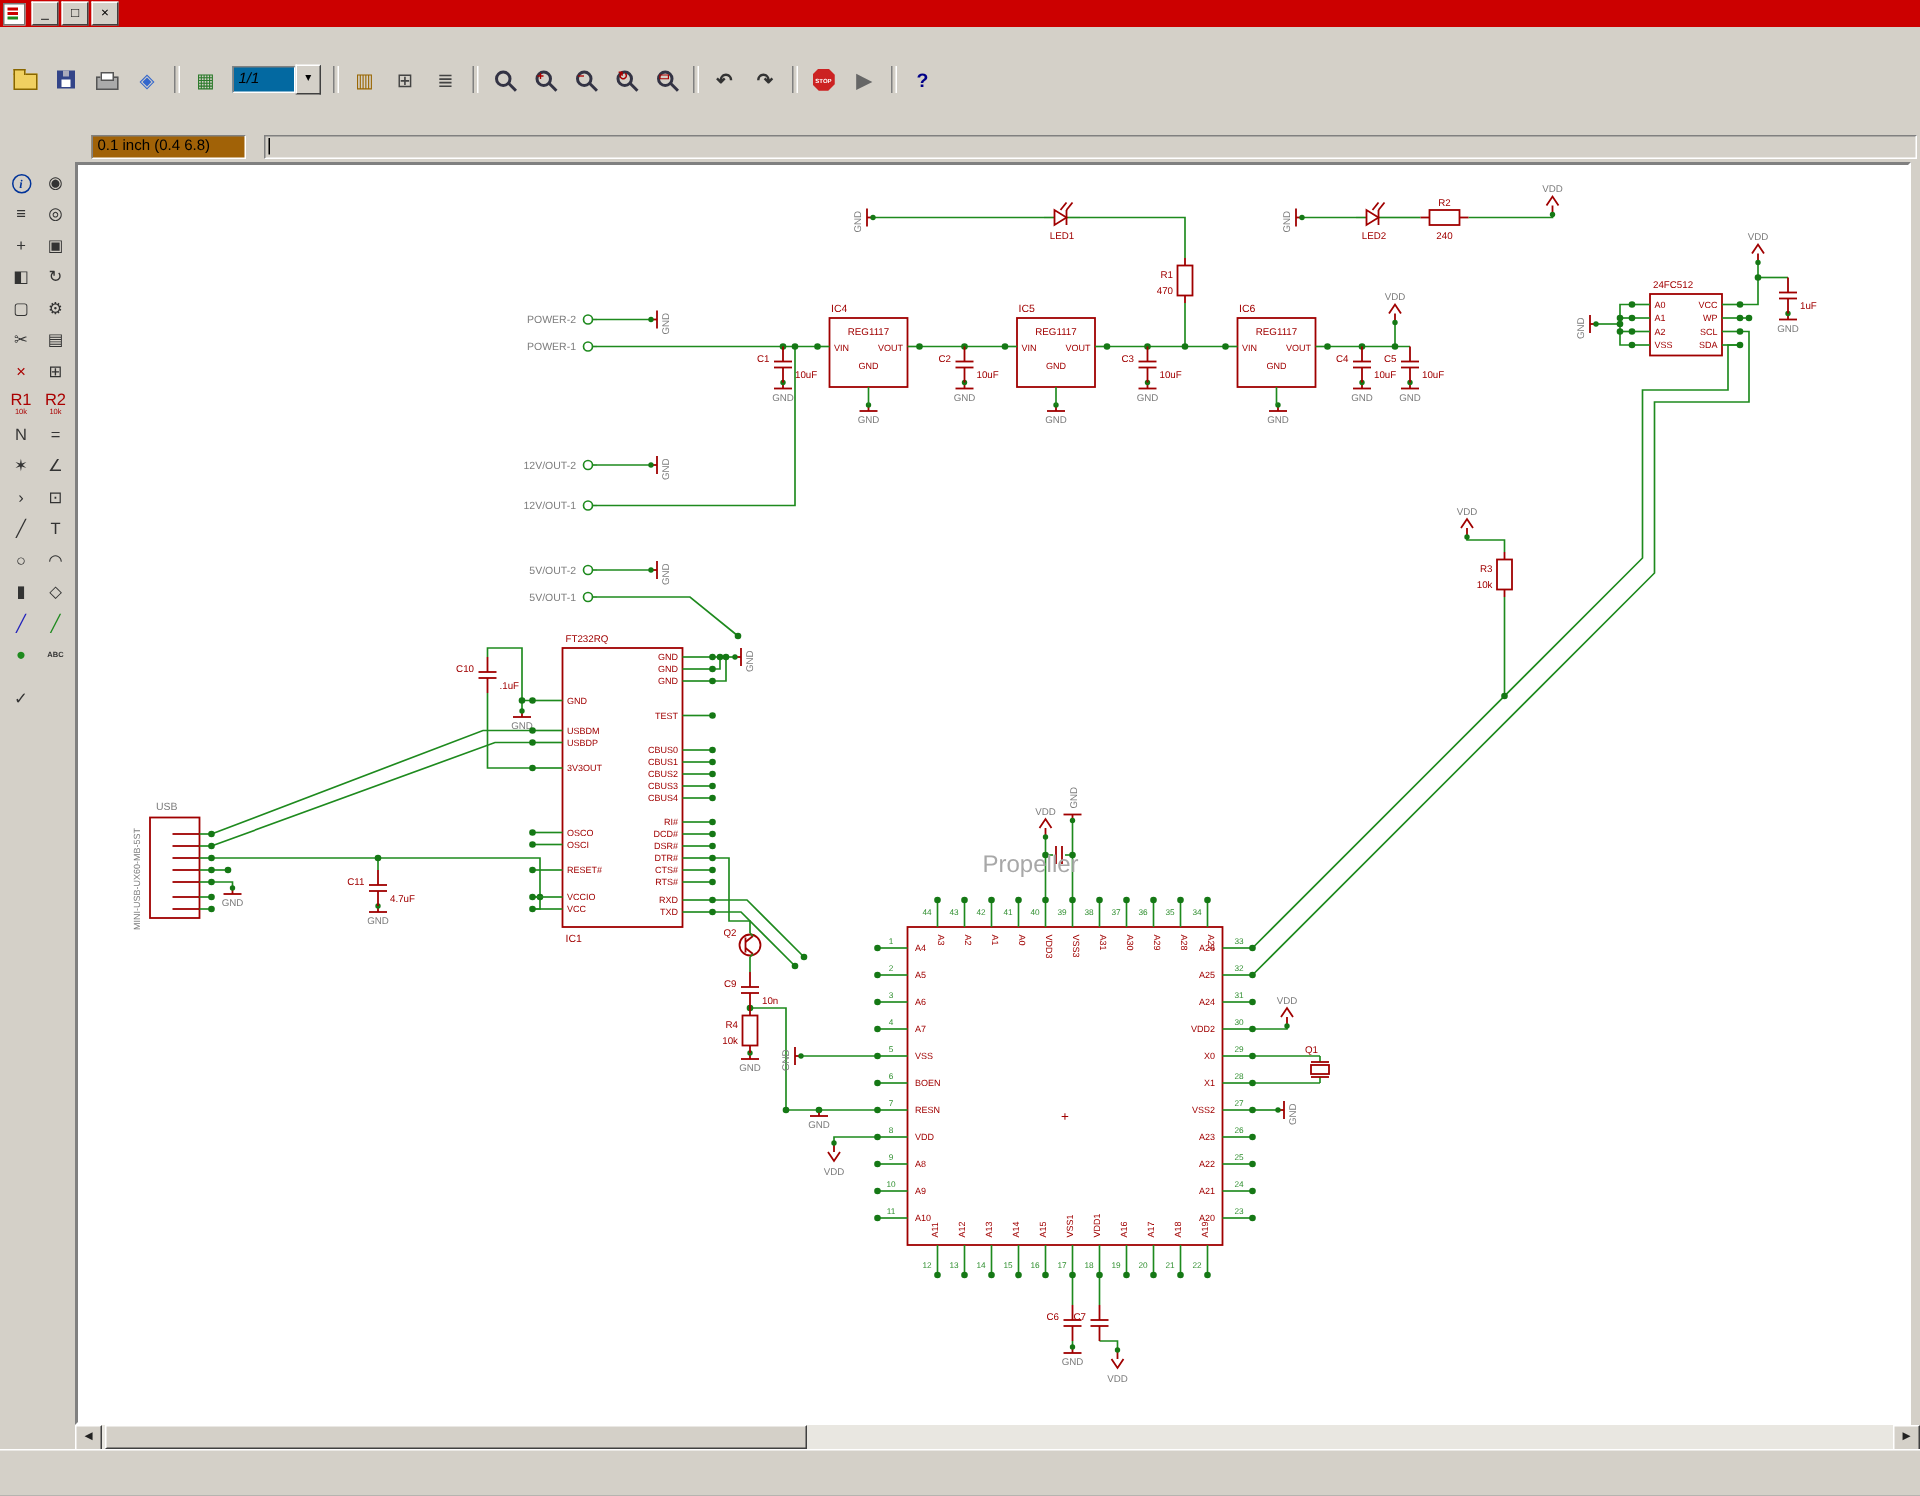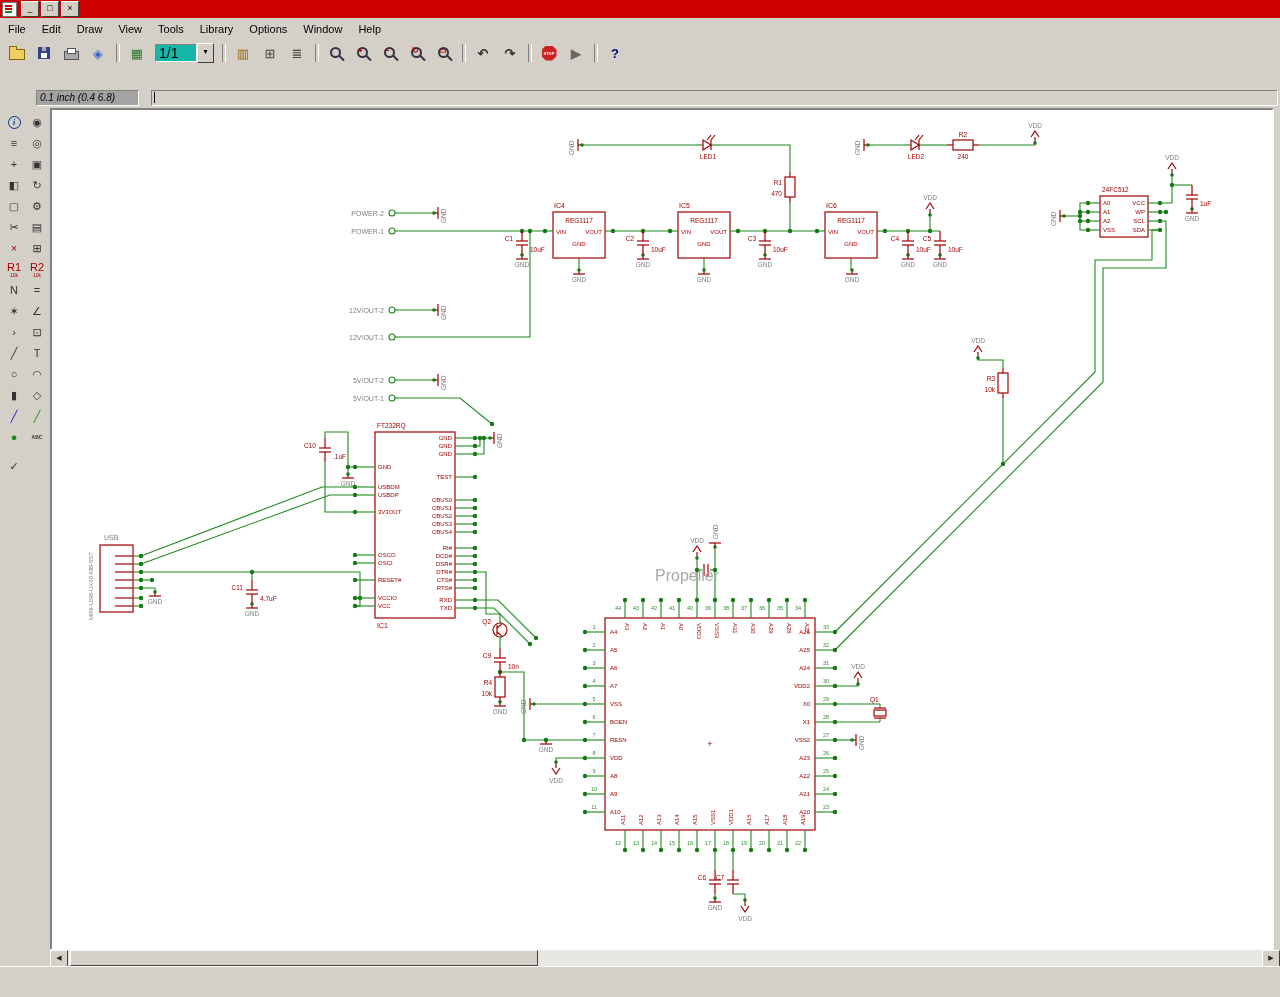--- a/index.html
+++ b/index.html
@@ -26,26 +26,26 @@
   .icon-floppy::before{content:"";position:absolute;left:4px;top:0;width:4px;height:4px;background:#aab;}
   .icon-printer{width:13px;height:7px;background:#aaa;border:1px solid #555;position:relative;margin-top:5px;}
   .icon-printer::before{content:"";position:absolute;left:2px;top:-4px;width:7px;height:4px;background:#fff;border:1px solid #555;}
   .gl{font-size:13px;line-height:13px;}
   .magwrap{position:relative;width:17px;height:17px;}
   .magc{position:absolute;left:2px;top:2px;width:7px;height:7px;border:2px solid #334;border-radius:50%;}
   .magh{position:absolute;width:7px;height:2px;background:#334;left:10px;top:12px;transform:rotate(45deg);}
   .magm{position:absolute;left:3.5px;top:2px;font-size:8px;font-weight:bold;color:#a00;line-height:8px;}
   .icon-stop{width:15px;height:15px;background:#cc2222;color:#fff;clip-path:polygon(29% 0,71% 0,100% 29%,100% 71%,71% 100%,29% 100%,0 71%,0 29%);font-size:4px;font-weight:bold;line-height:15px;text-align:center;}
   .combo{display:flex;align-items:center;margin:0 4px;}
-  .combo-text{width:34px;height:16px;background:#14b8a6;border:1px solid;border-color:#808080 #fff #fff #808080;font-size:14px;padding:0 3px;line-height:16px;}
+  .combo-text{width:34px;height:16px;background:#0369a1;border:1px solid;border-color:#808080 #fff #fff #808080;font-size:10px;padding:0 3px;line-height:16px;font-style:italic;}
   .combo-btn{width:15px;height:18px;background:#d4d0c8;border:1px solid;border-color:#fff #404040 #404040 #fff;font-size:8px;text-align:center;line-height:16px;}
   
   .spacer{position:absolute;left:0;top:66px;width:100%;height:22px;background:#d4d0c8;}
   .cmdrow{position:absolute;left:0;top:88px;width:100%;height:20px;background:#d4d0c8;display:flex;align-items:center;}
-  .coords{width:95px;height:14px;margin-left:36px;border:1px solid;border-color:#808080 #fff #fff #808080;font-size:10px;padding:0 3px;line-height:14px;background:#a3a3a3;white-space:nowrap;font-style:italic;}
+  .coords{width:95px;height:14px;margin-left:61px;border:1px solid;border-color:#808080 #fff #fff #808080;font-size:10px;padding:0 3px;line-height:14px;background:#a16207;white-space:nowrap;}
   .cmdinput{flex:1;height:14px;margin:0 2px 0 12px;border:1px solid;border-color:#808080 #fff #fff #808080;background:#d4d0c8;position:relative;}
   .caret{position:absolute;left:2px;top:1px;width:1px;height:11px;background:#000;}
   
   .main{position:absolute;left:0;top:108px;width:100%;height:842px;background:#d4d0c8;}
   .palette{position:absolute;left:0;top:0;width:50px;height:100%;display:grid;grid-template-columns:23px 23px;align-content:start;gap:0px;padding:4px 0 0 2px;box-sizing:border-box;}
   .pbtn{width:22px;height:19px;display:flex;flex-direction:column;align-items:center;justify-content:center;border:1px solid transparent;}
   .pbtn .g{font-size:11px;line-height:11px;}
   .pbtn .g.circ{border:1px solid #003399;border-radius:50%;width:11px;height:11px;line-height:11px;font-size:8px;font-style:italic;font-weight:bold;text-align:center;font-family:"Liberation Serif",serif;}
   .pbtn .g.tiny{font-size:5px;font-weight:bold;line-height:5px;}
   .pbtn .sub{font-size:5px;line-height:5px;}
@@ -74,31 +74,20 @@
 <div id="app">
   <div class="titlebar">
     <span class="appicon"></span>
     <span class="winbtns">
       <span class="winbtn">_</span>
       <span class="winbtn">□</span>
       <span class="winbtn">×</span>
     </span>
   </div>
 
-  <div class="menubar">
-      <div class="menu-item">File</div>
-      <div class="menu-item">Edit</div>
-      <div class="menu-item">Draw</div>
-      <div class="menu-item">View</div>
-      <div class="menu-item">Tools</div>
-      <div class="menu-item">Library</div>
-      <div class="menu-item">Options</div>
-      <div class="menu-item">Window</div>
-      <div class="menu-item">Help</div>
-    </div>
 
   <div class="toolbar">
       <div class="tbtn">
         <span class="icon-folder"></span>
       </div>
       <div class="tbtn">
         <span class="icon-floppy"></span>
       </div>
       <div class="tbtn">
         <span class="icon-printer"></span>

